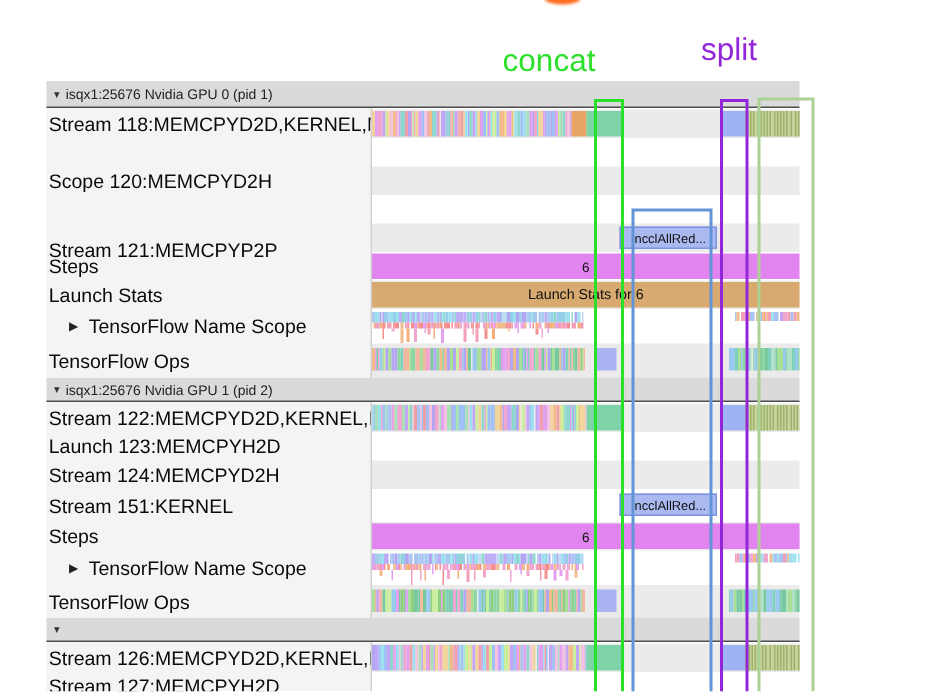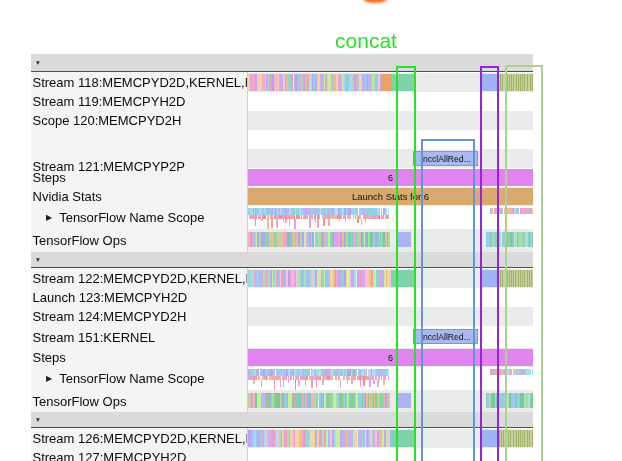--- a/index.html
+++ b/index.html
@@ -32,20 +32,21 @@
 </style>
 </head>
 <body>
 
 <div id="stage">
   <div class="panel-bg" style="left: 31px; top: 54px; width: 216px; height: 407px;"></div>
   <div class="panel-divider" style="left: 247px; top: 54px; width: 1px; height: 407px;"></div>
   <div id="rows-root">
       <div class="group-header" style="left: 31px; top: 54px; width: 502px; height: 18px;">
         <span class="tri">▾</span>
+        <span>isqx1:25676 Nvidia GPU 0 (pid 1)</span>
       </div>
       <div class="row" style="left: 0px; top: 73px; width: 622px; height: 19px;">
         <div class="row-label" style="left: 31px; width: 216px;">
           <span class="lbl-text">Stream 118:MEMCPYD2D,KERNEL,MEMSET</span>
         </div>
         <div class="row-shade" style="left: 248px; top: 0px; width: 285px; height: 19px;"></div>
         <div class="track" style="left: 0px; top: 0px; width: 622px; height: 19px;">
           <div class="seg" style="left: 248px; top: 1px; width: 2px; height: 17px; background: rgb(242, 213, 154);"></div>
           <div class="seg" style="left: 250px; top: 1px; width: 2px; height: 17px; background: rgb(227, 159, 240);"></div>
           <div class="seg" style="left: 252px; top: 1px; width: 3px; height: 17px; background: rgb(240, 166, 207);"></div>
@@ -145,23 +146,20 @@
           <div class="seg" style="left: 518px; top: 1px; width: 1px; height: 17px; background: rgb(157, 179, 106);"></div>
           <div class="seg" style="left: 520px; top: 1px; width: 1px; height: 17px; background: rgb(157, 179, 106);"></div>
           <div class="seg" style="left: 522px; top: 1px; width: 1px; height: 17px; background: rgb(157, 179, 106);"></div>
           <div class="seg" style="left: 524px; top: 1px; width: 1px; height: 17px; background: rgb(157, 179, 106);"></div>
           <div class="seg" style="left: 527px; top: 1px; width: 1px; height: 17px; background: rgb(157, 179, 106);"></div>
           <div class="seg" style="left: 530px; top: 1px; width: 1px; height: 17px; background: rgb(157, 179, 106);"></div>
           <div class="seg" style="left: 532px; top: 1px; width: 1px; height: 17px; background: rgb(157, 179, 106);"></div>
         </div>
       </div>
       <div class="row" style="left: 0px; top: 92px; width: 622px; height: 19px;">
-        <div class="row-label" style="left: 31px; width: 216px;">
-          <span class="lbl-text">Stream 119:MEMCPYH2D</span>
-        </div>
         <div class="track" style="left: 0px; top: 0px; width: 622px; height: 19px;"></div>
       </div>
       <div class="row" style="left: 0px; top: 111px; width: 622px; height: 19px;">
         <div class="row-label" style="left: 31px; width: 216px;">
           <span class="lbl-text">Scope 120:MEMCPYD2H</span>
         </div>
         <div class="row-shade" style="left: 248px; top: 0px; width: 285px; height: 19px;"></div>
         <div class="track" style="left: 0px; top: 0px; width: 622px; height: 19px;"></div>
       </div>
       <div class="row" style="left: 0px; top: 130px; width: 622px; height: 19px;">
@@ -181,21 +179,21 @@
         <div class="row-label" style="left: 31px; width: 216px;">
           <span class="lbl-text">Steps</span>
         </div>
         <div class="track" style="left: 0px; top: 0px; width: 622px; height: 19px;">
           <div class="seg" style="left: 248px; top: 1px; width: 285px; height: 17px; background: rgb(225, 132, 239);"></div>
           <div class="bar-label" style="left: 248px; top: 1px; width: 285px; height: 17px; font-size: 9px;">6</div>
         </div>
       </div>
       <div class="row" style="left: 0px; top: 187px; width: 622px; height: 19px;">
         <div class="row-label" style="left: 31px; width: 216px;">
-          <span class="lbl-text">Nvidia Stats</span>
+          <span class="lbl-text">Launch Stats</span>
         </div>
         <div class="row-shade" style="left: 248px; top: 0px; width: 285px; height: 19px;"></div>
         <div class="track" style="left: 0px; top: 0px; width: 622px; height: 19px;">
           <div class="seg" style="left: 248px; top: 1px; width: 285px; height: 17px; background: rgb(216, 170, 112);"></div>
           <div class="bar-label" style="left: 248px; top: 1px; width: 285px; height: 17px; font-size: 9.5px;">Launch Stats for 6</div>
         </div>
       </div>
       <div class="row" style="left: 0px; top: 206px; width: 622px; height: 23px;">
         <div class="row-label" style="left: 31px; width: 216px;">
           <span class="expander">▶</span>
@@ -520,20 +518,21 @@
           <div class="seg" style="left: 524px; top: 3px; width: 1px; height: 15px; background: rgb(143, 214, 165);"></div>
           <div class="seg" style="left: 525px; top: 3px; width: 1px; height: 15px; background: rgb(178, 224, 201);"></div>
           <div class="seg" style="left: 526px; top: 3px; width: 2px; height: 15px; background: rgb(178, 224, 201);"></div>
           <div class="seg" style="left: 528px; top: 3px; width: 2px; height: 15px; background: rgb(127, 208, 189);"></div>
           <div class="seg" style="left: 530px; top: 3px; width: 2px; height: 15px; background: rgb(154, 201, 240);"></div>
           <div class="seg" style="left: 532px; top: 3px; width: 1px; height: 15px; background: rgb(143, 214, 165);"></div>
         </div>
       </div>
       <div class="group-header" style="left: 31px; top: 252px; width: 502px; height: 16px;">
         <span class="tri">▾</span>
+        <span>isqx1:25676 Nvidia GPU 1 (pid 2)</span>
       </div>
       <div class="row" style="left: 0px; top: 269px; width: 622px; height: 19px;">
         <div class="row-label" style="left: 31px; width: 216px;">
           <span class="lbl-text">Stream 122:MEMCPYD2D,KERNEL,MEMSET</span>
         </div>
         <div class="row-shade" style="left: 248px; top: 0px; width: 285px; height: 19px;"></div>
         <div class="track" style="left: 0px; top: 0px; width: 622px; height: 19px;">
           <div class="seg" style="left: 248px; top: 1px; width: 1px; height: 17px; background: rgb(157, 224, 239);"></div>
           <div class="seg" style="left: 249px; top: 1px; width: 1px; height: 17px; background: rgb(159, 193, 245);"></div>
           <div class="seg" style="left: 250px; top: 1px; width: 2px; height: 17px; background: rgb(168, 224, 184);"></div>
@@ -1121,15 +1120,16 @@
         <div class="track" style="left: 0px; top: 0px; width: 622px; height: 19px;"></div>
       </div>
     </div>
 
   <div class="ann-rect" id="rect-concat" style="left: 396px; top: 66px; width: 20px; height: 399px; border: 2px solid rgb(43, 224, 43);"></div>
   <div class="ann-rect" id="rect-split" style="left: 480px; top: 66px; width: 19px; height: 399px; border: 2px solid rgb(147, 38, 217);"></div>
   <div class="ann-rect" id="rect-nccl" style="left: 421px; top: 139px; width: 54px; height: 326px; border: 2px solid rgb(100, 148, 216);"></div>
   <div class="ann-rect" id="rect-wu" style="left: 505px; top: 65px; width: 38px; height: 400px; border: 2px solid rgb(171, 209, 148);"></div>
 
   <div class="ann-text" id="txt-concat" style="left: 330px; top: 29px; width: 72px; font-size: 21px; color: rgb(43, 224, 43); text-align: center;">concat</div>
+  <div class="ann-text" id="txt-split" style="left: 462px; top: 22px; width: 48px; font-size: 21px; color: rgb(147, 38, 217); text-align: center;">split</div>
 
   <div class="orange-dot" id="orange-dot" style="left: 363px; top: -5px; width: 24px; height: 8px; background: rgb(255, 106, 31);"></div>
 </div>
 
 </body></html>

